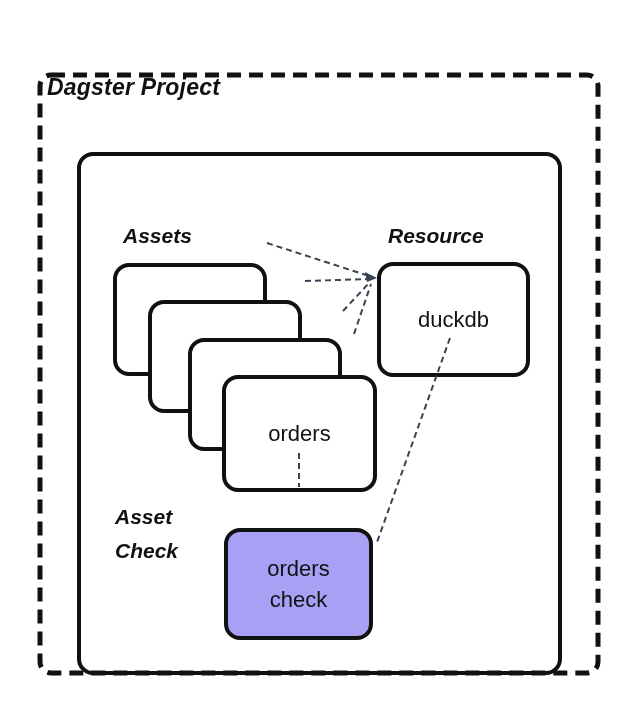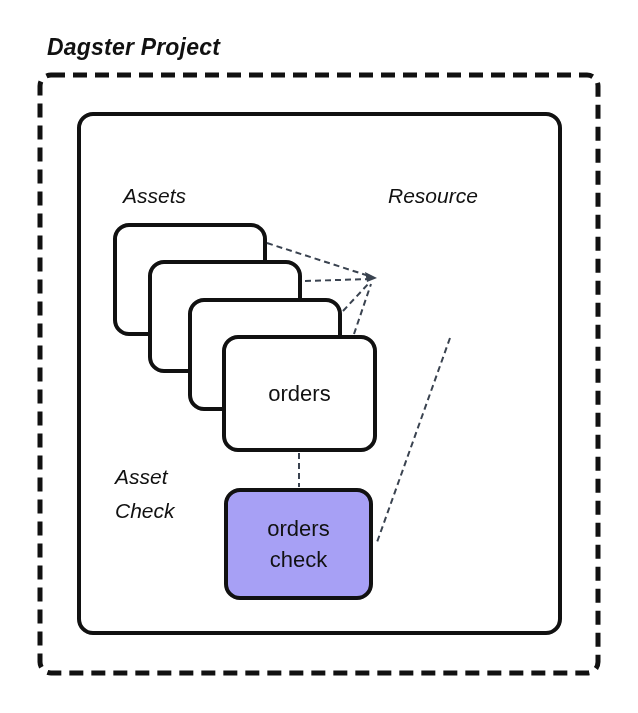--- a/index.html
+++ b/index.html
@@ -8,21 +8,21 @@
     background: #ffffff;
     font-family: "Liberation Sans", "DejaVu Sans", sans-serif;
   }
   .canvas {
     position: relative;
     width: 638px;
     height: 713px;
     background: #ffffff;
     overflow: hidden;
   }
-  .abs { position: absolute; }
+  .abs { position: absolute; margin-top: 40px; }
 
   .project-label {
     left: 47px; top: 34px;
     font-size: 23px;
     font-style: italic;
     font-weight: 600;
     color: #111111;
     letter-spacing: 0.2px;
   }
 
@@ -39,21 +39,21 @@
     left: 77px; top: 132px;
     width: 485px;
     text-align: center;
     font-size: 22px;
     color: #111111;
   }
 
   .group-label {
     font-size: 21px;
     font-style: italic;
-    font-weight: 400;
+    font-weight: 700;
     color: #111111;
   }
   .assets-label   { left: 123px; top: 184px; }
   .resource-label { left: 388px; top: 184px; }
   .asset-check-label {
     left: 115px; top: 460px;
     line-height: 34px;
   }
 
   .card {
@@ -116,20 +116,23 @@
   <div class="abs group-label resource-label">Resource</div>
 
   <div class="abs card card-back-1"></div>
   <div class="abs card card-back-2"></div>
   <div class="abs card card-back-3"></div>
 
   <div class="abs card card-front">
     <div>orders</div>
   </div>
 
+  <div class="abs card card-duckdb">
+    <div>duckdb</div>
+  </div>
 
   <div class="abs card card-check">
     <div>orders</div>
     <div>check</div>
   </div>
 
   <svg class="overlay" viewBox="0 0 638 713" xmlns="http://www.w3.org/2000/svg">
 
     <rect class="boundary" x="40" y="75" width="558" height="598" rx="11"></rect>
 

